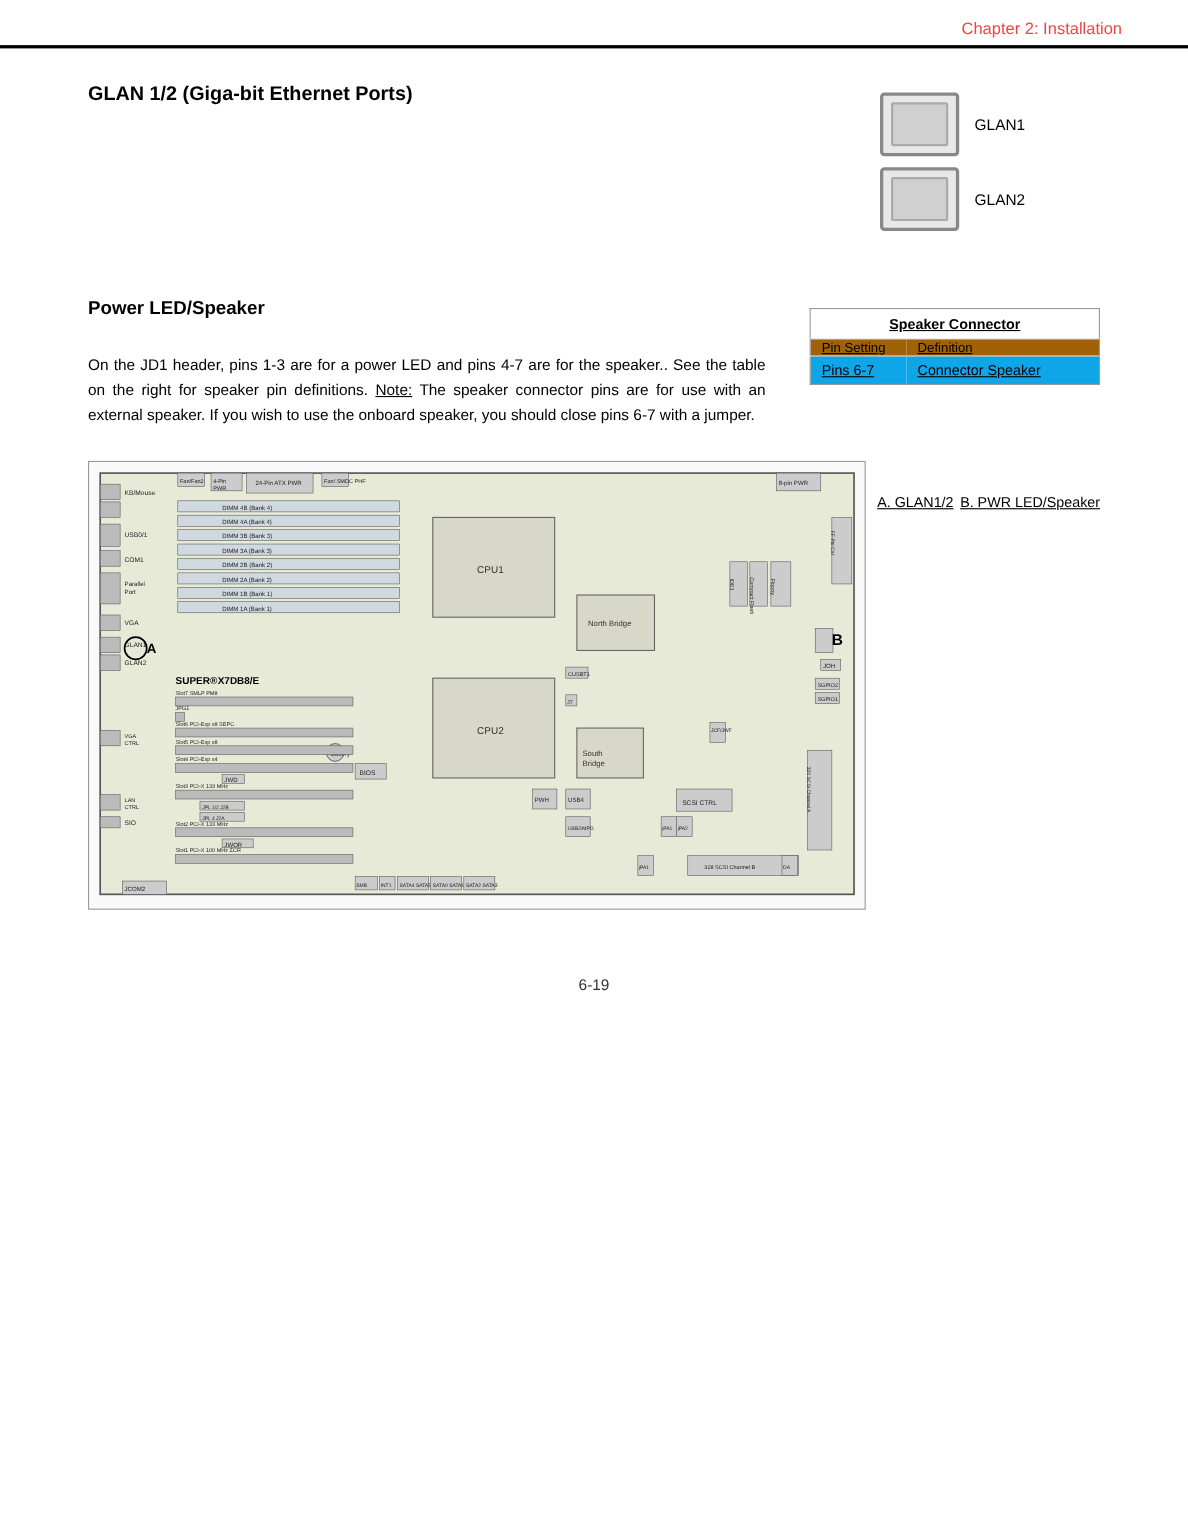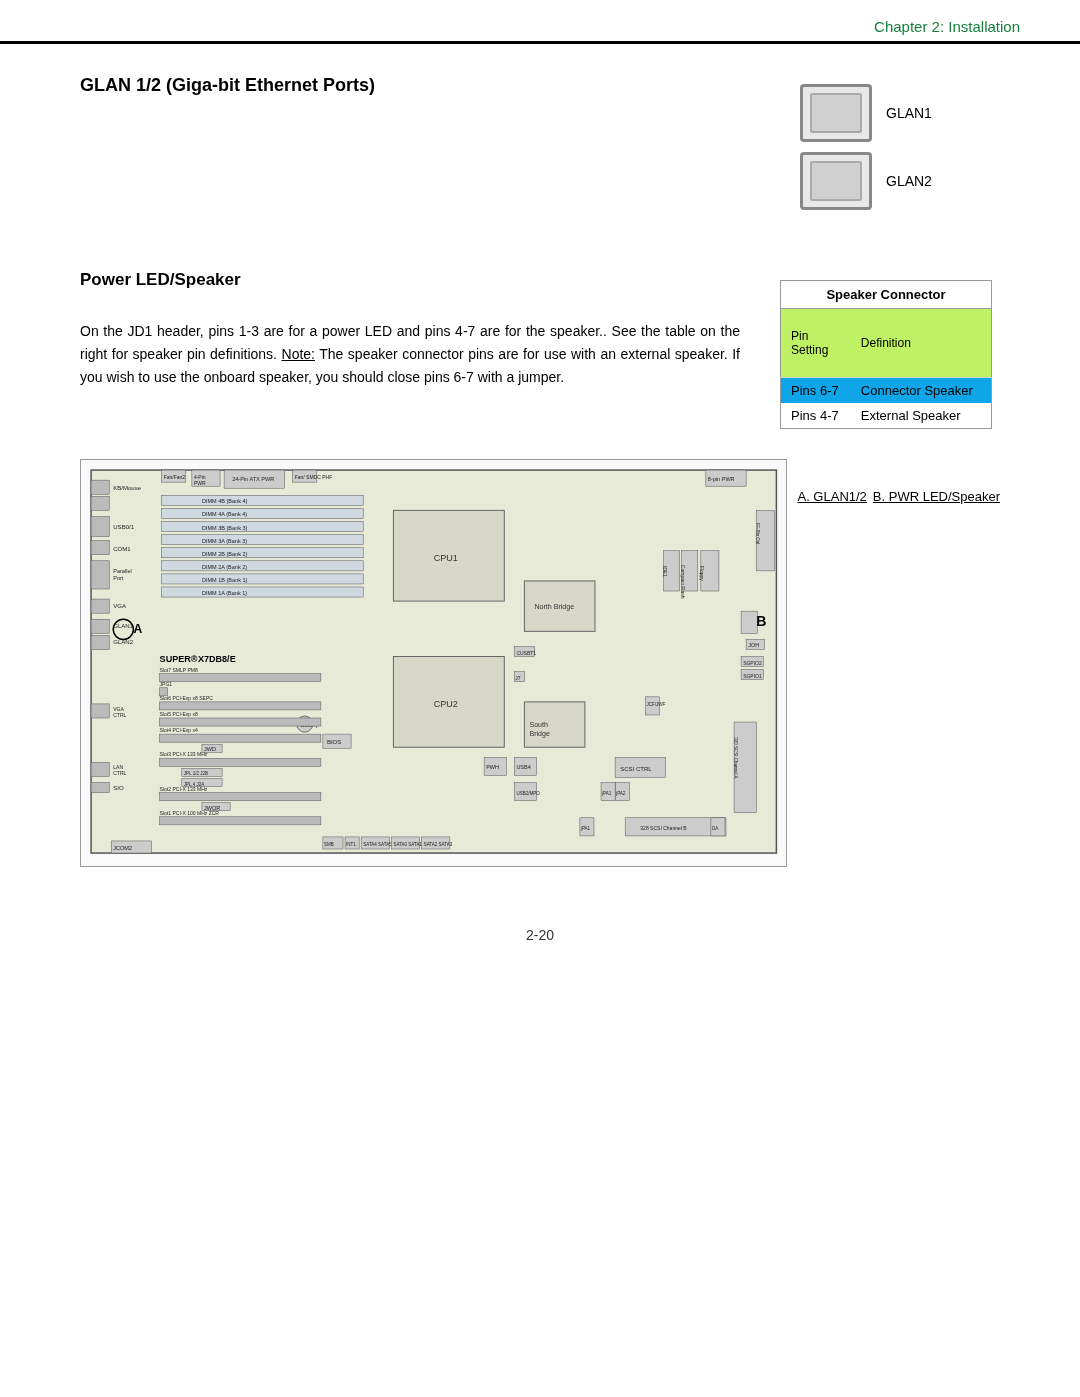--- a/index.html
+++ b/index.html
@@ -17,21 +17,21 @@
     .page-header {
       display: flex;
       justify-content: flex-end;
       padding: 18px 60px 0 60px;
       border-bottom: 3px solid #000;
       padding-bottom: 6px;
       margin-bottom: 0;
     }
     .page-header-title {
       font-size: 15px;
-      color: #15803d;
+      color: #ef4444;
     }
 
     
     .content {
       padding: 30px 80px 40px 80px;
     }
 
     
     .section-glan {
       display: flex;
@@ -113,37 +113,38 @@
       text-decoration: underline;
     }
     .section-speaker-table {
       min-width: 220px;
       padding-top: 10px;
     }
 
     
     .speaker-table {
       border-collapse: collapse;
-      width: 212px;
+      width: 264px;
       border: 1px solid #999;
       font-size: 13px;
+      text-decoration: underline;
     }
     .speaker-table .table-title {
       background: #fff;
       text-align: center;
       font-weight: bold;
       font-size: 13px;
       padding: 6px 4px;
       border-bottom: 1px solid #999;
     }
     .speaker-table th {
-      background: #bef264;
+      background: #a16207;
       font-weight: normal;
       font-size: 12px;
-      padding: 20px 10px;
+      padding: 0 10px;
       text-align: left;
       border-bottom: 1px solid #ccc;
     }
     .speaker-table td {
       padding: 5px 10px;
       font-size: 13px;
     }
     .speaker-table tr.highlighted td {
       background: #0ea5e9;
     }
@@ -239,24 +240,20 @@
           <td colspan="2" class="table-title">Speaker Connector</td>
         </tr>
         <tr>
           <th class="col-pin">Pin Setting</th>
           <th class="col-def">Definition</th>
         </tr>
         <tr class="highlighted">
           <td class="col-pin">Pins 6-7</td>
           <td class="col-def">Connector Speaker</td>
         </tr>
-        <tr>
-          <td class="col-pin">Pins 4-7</td>
-          <td class="col-def">External Speaker</td>
-        </tr>
       </tbody>
         </table>
     </div>
   </div>
 
   <div class="diagram-outer">
     <div class="diagram-box">
       
       <svg class="mb-diagram" viewBox="0 0 700 400" xmlns="http://www.w3.org/2000/svg">
 
@@ -475,14 +472,14 @@
 
     <div class="diagram-labels">
       <span class="diagram-label">A. GLAN1/2</span>
       <span class="diagram-label">B. PWR LED/Speaker</span>
     </div>
   </div>
 
 </div>
 
 <div class="page-footer">
-  <span>2-20</span>
+  <span>6-19</span>
 </div>
 
 </body></html>

